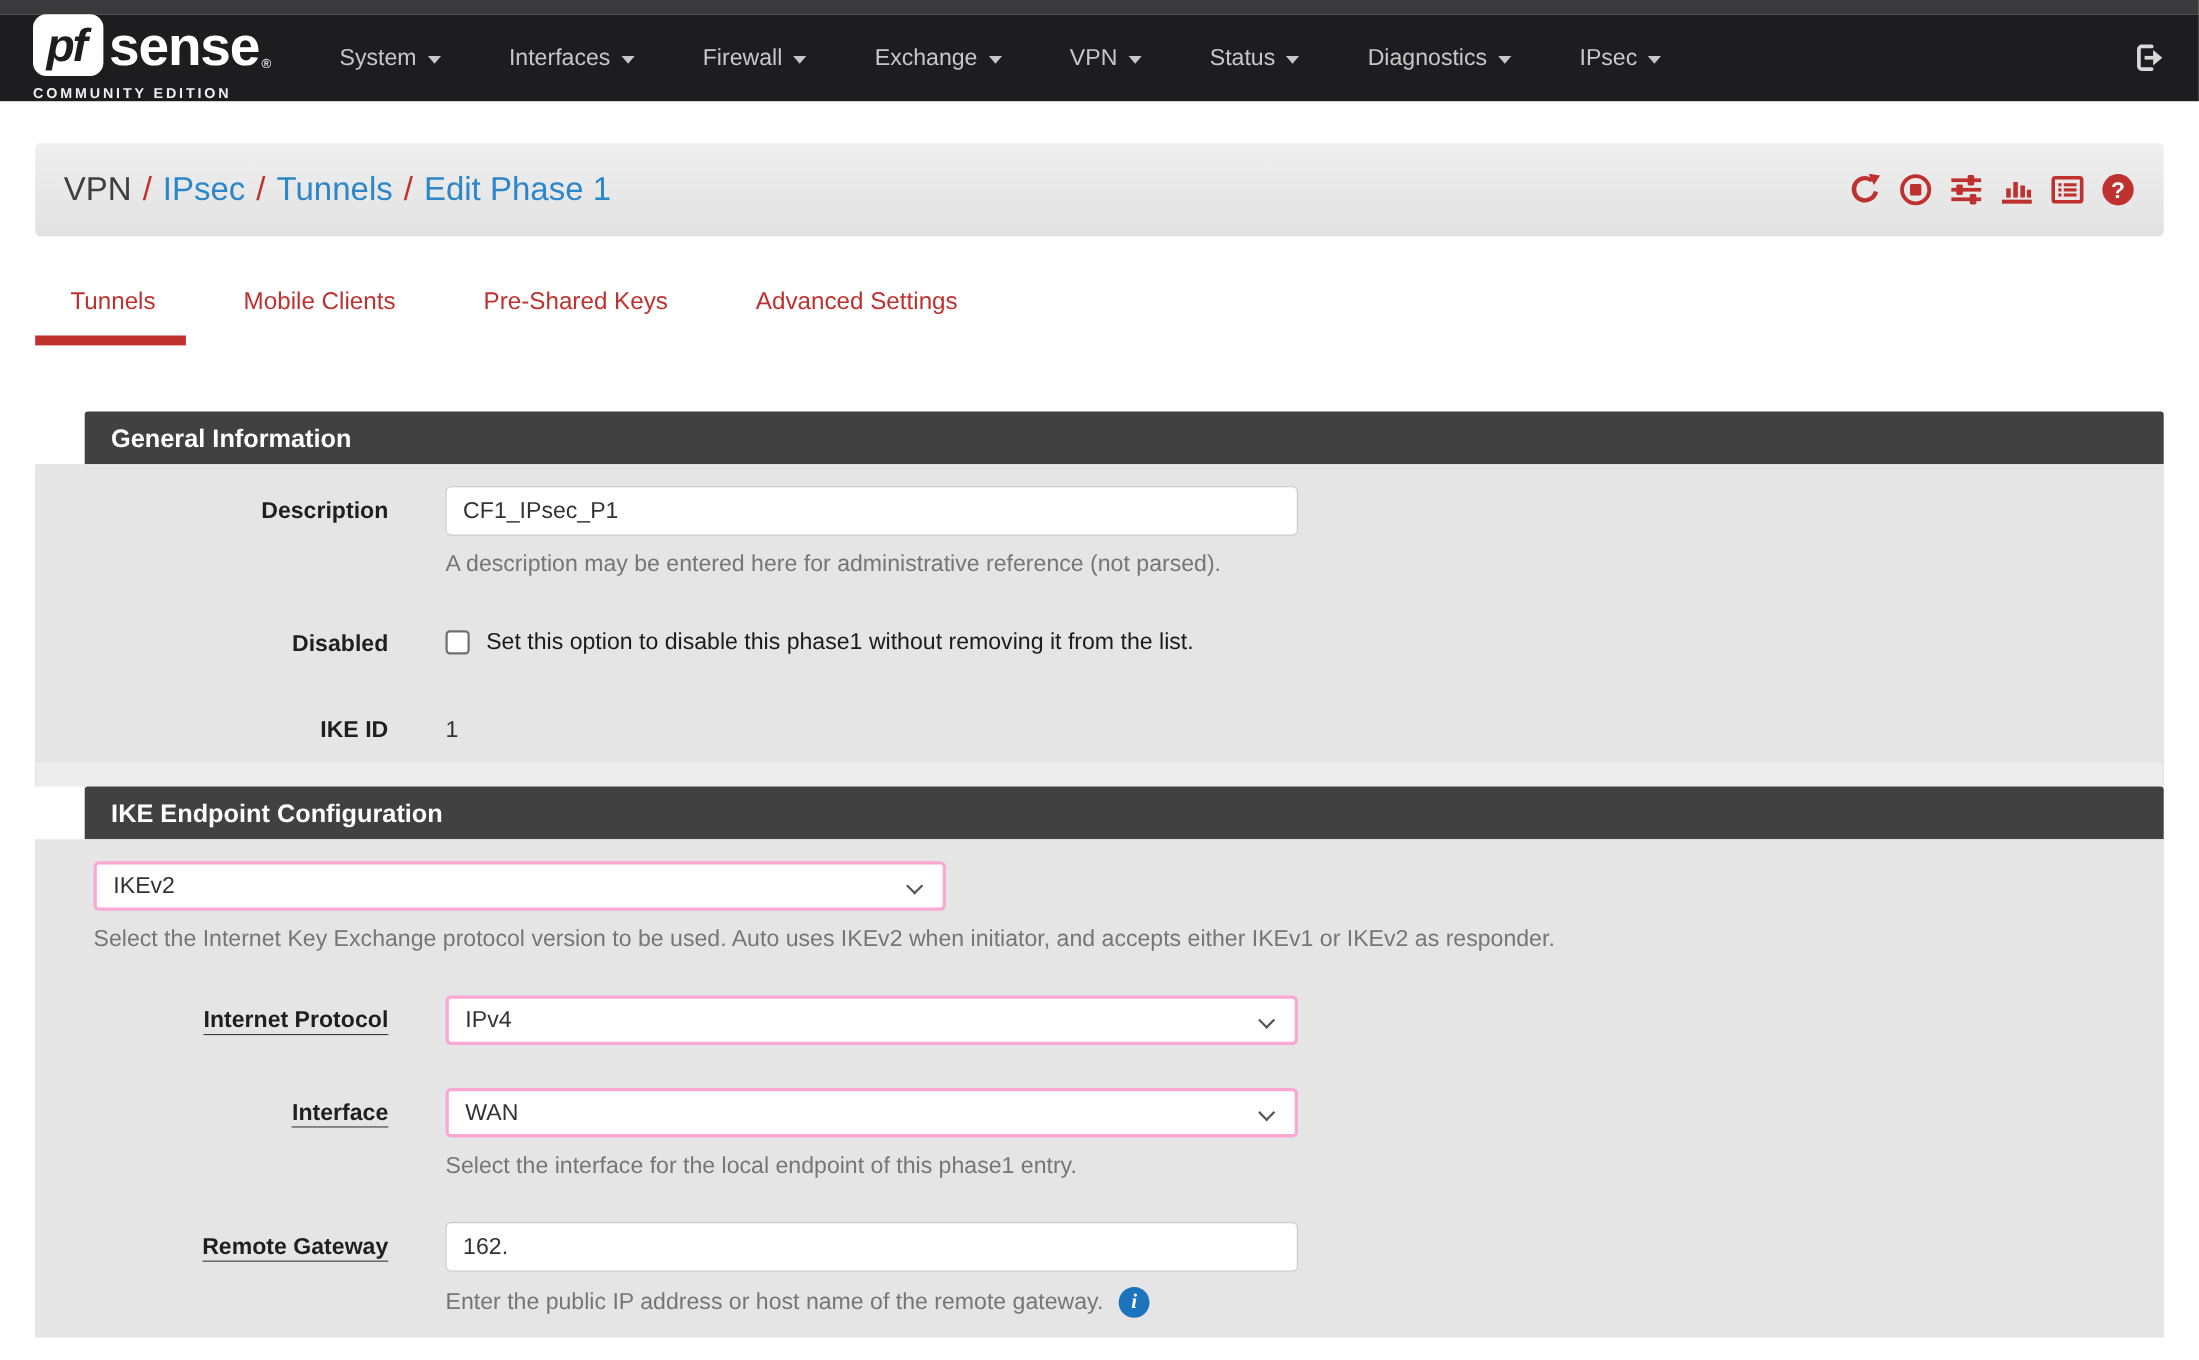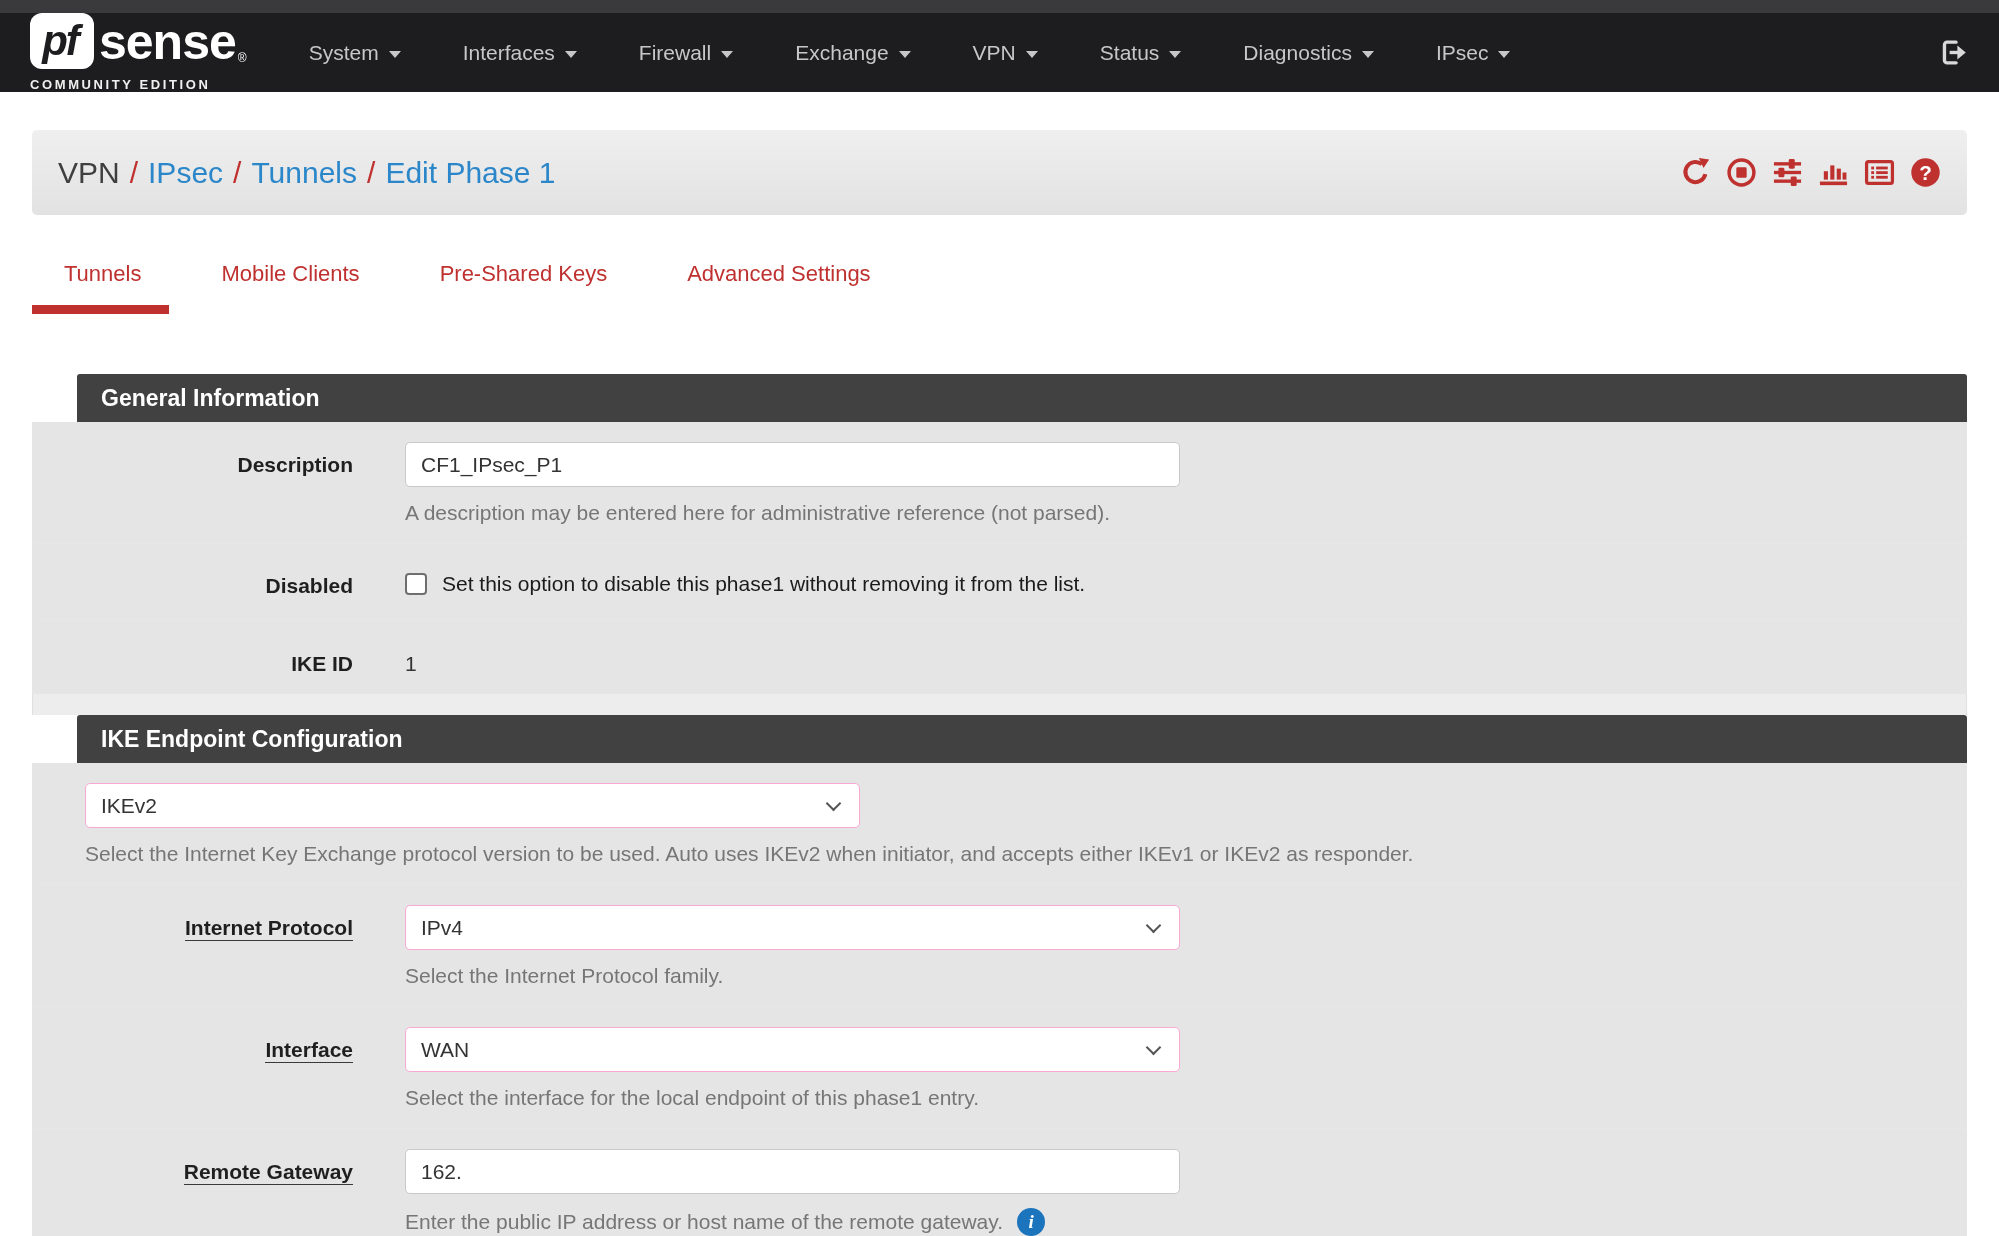--- a/index.html
+++ b/index.html
@@ -54,21 +54,21 @@
                   border-right:1px solid #e0e0e0; }
   .row { display:flex; border-bottom:1px solid #e7e7e7; padding:20px 0 18px; }
   .row:last-child { border-bottom:none; }
   .col-label { width:320px; text-align:right; font-weight:bold; font-size:21px;
                color:#1f1f1f; padding-top:11px; flex:0 0 320px; }
   .col-label .u { border-bottom:1px solid #3a3a3a; padding-bottom:1px; cursor:help; }
   .col-control { margin-left:52px; flex:1; }
   .textbox { width:775px; height:45px; border:1px solid #c9c9c9; border-radius:5px;
              font-size:21px; color:#333333; padding:0 15px;
              font-family:"Liberation Sans", sans-serif; background:#ffffff; }
-  .selectbox { width:775px; height:45px; border:1px solid #f9a8d4; border-radius:5px;
+  .selectbox { width:775px; height:45px; border:3px solid #f9a8d4; border-radius:5px;
                font-size:21px; color:#333333; padding:0 15px; display:flex; align-items:center;
                position:relative; background:#ffffff; cursor:pointer; }
   .chev { position:absolute; right:20px; top:14px; width:11px; height:11px;
           border-right:2px solid #555; border-bottom:2px solid #555; transform:rotate(45deg); }
   .help { font-size:21px; color:#767676; margin-top:14px; display:flex; align-items:center; }
   .checkrow { display:flex; align-items:center; padding-top:8px; padding-bottom:6px; }
   .checkbox { width:22px; height:22px; border:2px solid #6f6f6f; border-radius:4px;
               background:#ffffff; margin-right:15px; flex:0 0 22px; cursor:pointer; }
   .checklabel { font-size:21px; color:#1b1b1b; }
   .staticval { font-size:21px; color:#333333; padding-top:11px; }
@@ -231,21 +231,20 @@
     </div>
     <div class="row">
       <div class="col-label">
         <span class="u">Internet Protocol</span>
       </div>
       <div class="col-control">
         <div class="selectbox">
           <span>IPv4</span>
           <span class="chev"></span>
         </div>
-        <div class="help">Select the Internet Protocol family.</div>
       </div>
     </div>
     <div class="row">
       <div class="col-label">
         <span class="u">Interface</span>
       </div>
       <div class="col-control">
         <div class="selectbox">
           <span>WAN</span>
           <span class="chev"></span>

